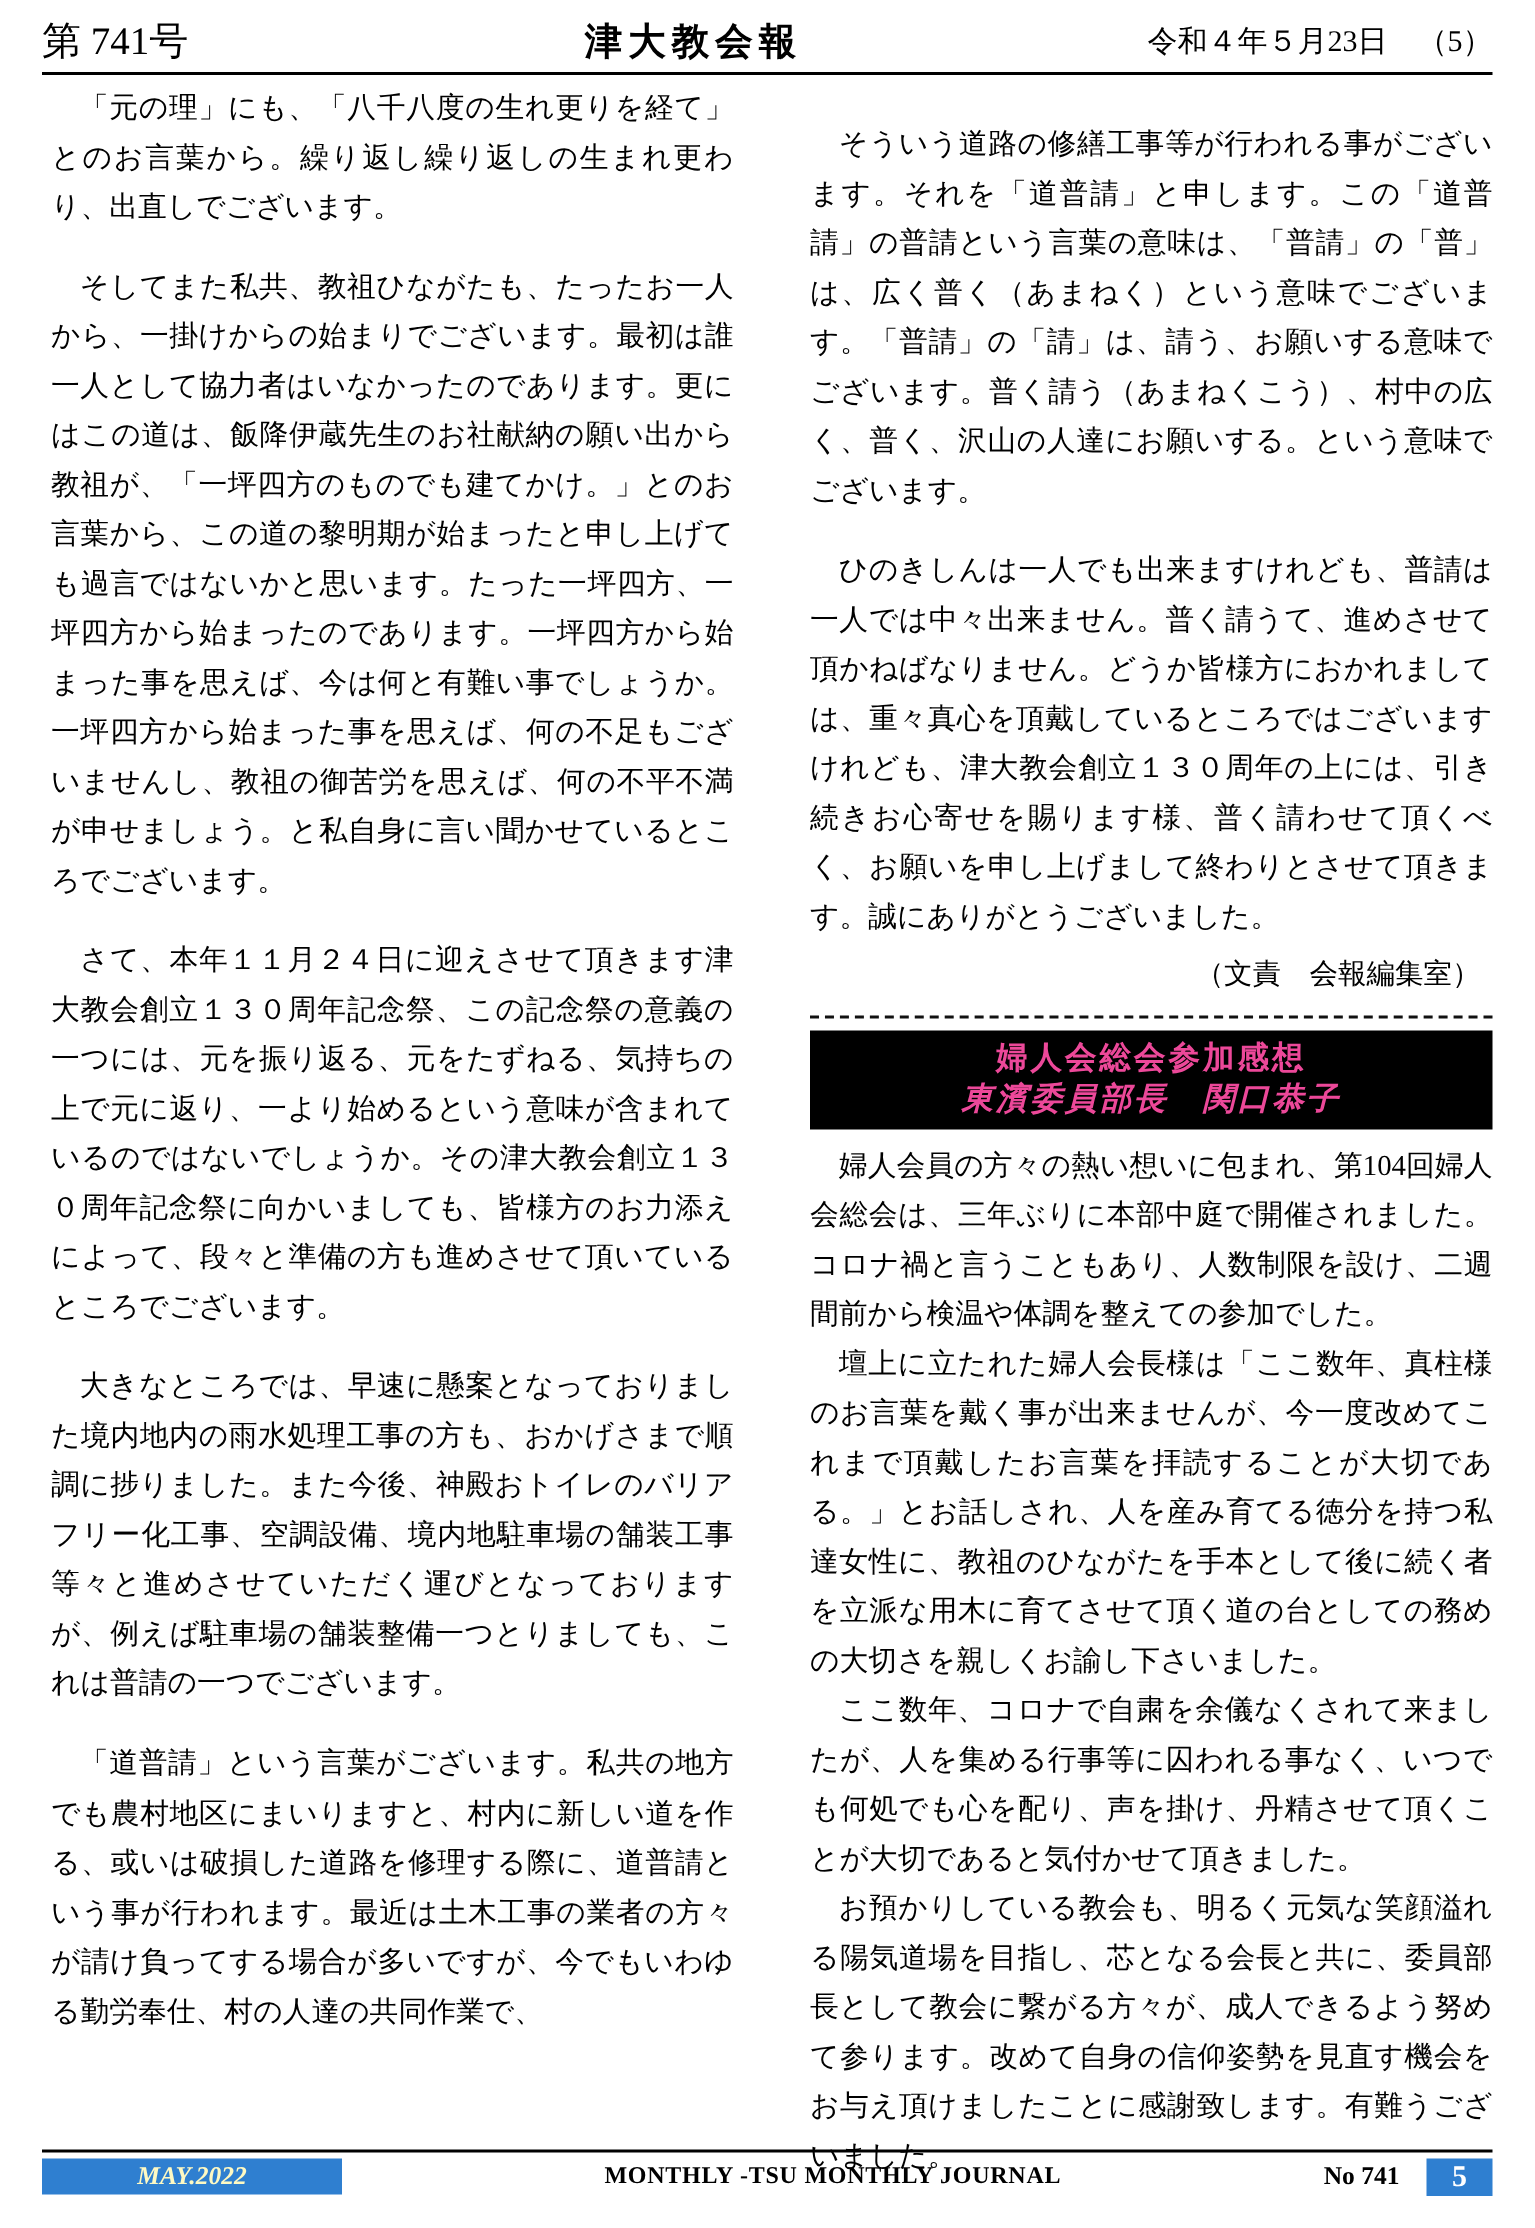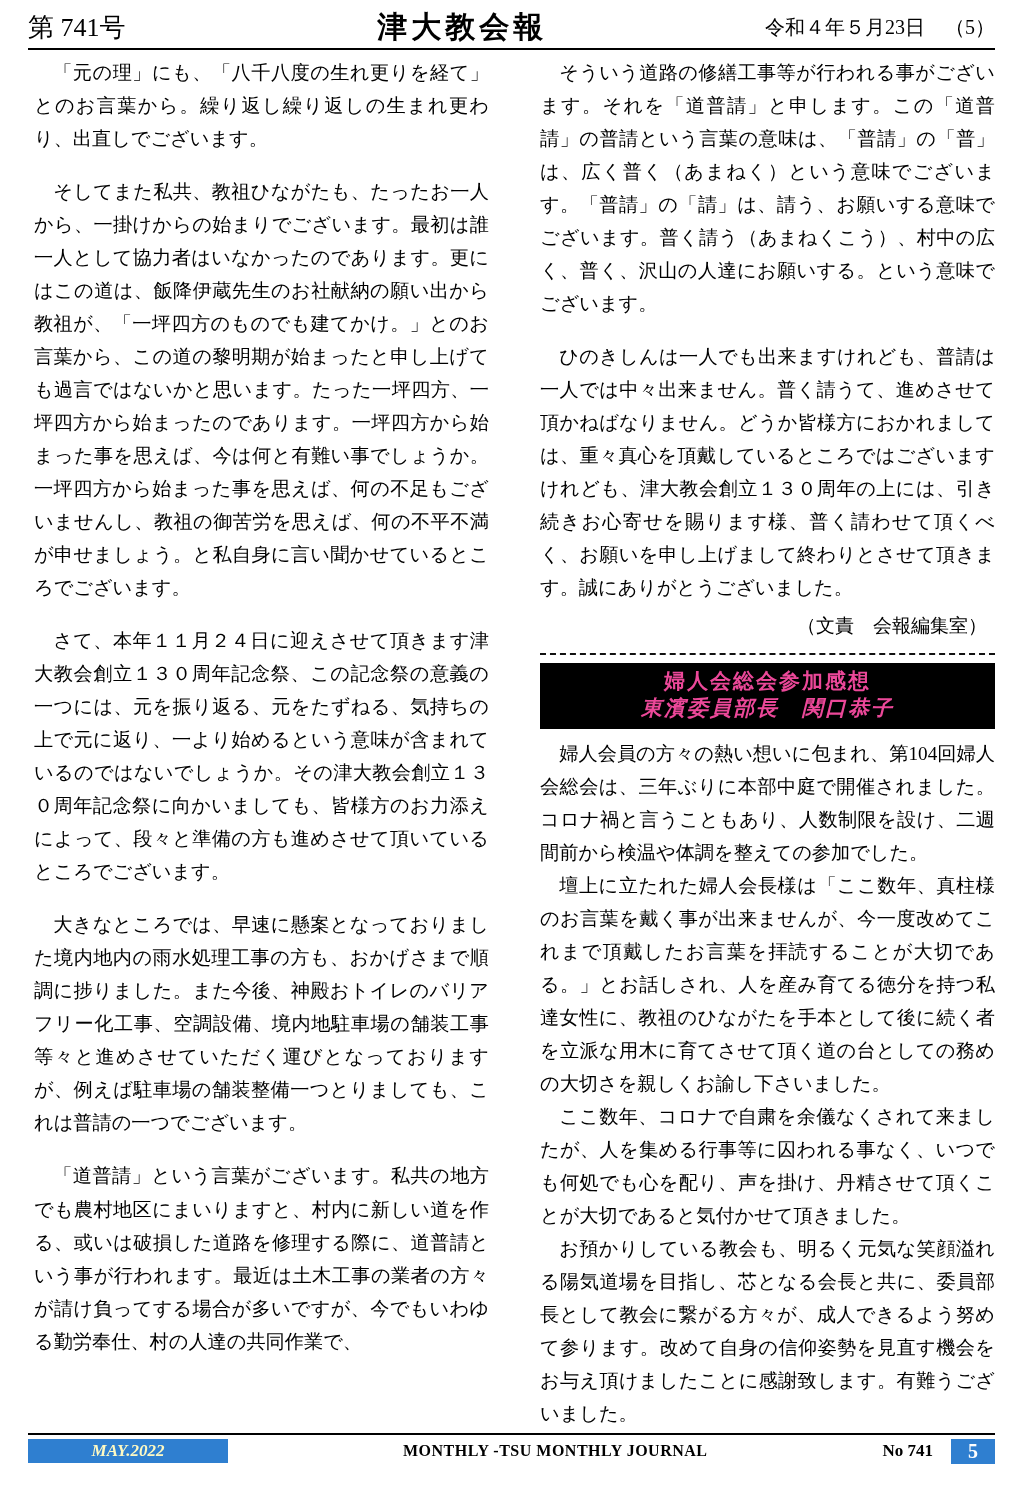--- a/index.html
+++ b/index.html
@@ -37,21 +37,21 @@
     padding-bottom: 4px;
     box-sizing: border-box;
   }
   .issue-no {
     font-size: 26px;
     font-family: "Liberation Serif", serif;
     letter-spacing: 0px;
     white-space: nowrap;
   }
   .masthead {
-    font-size: 30px;
+    font-size: 25px;
     font-weight: bold;
     letter-spacing: 4px;
     white-space: nowrap;
     margin-left: 70px;
   }
   .issue-date {
     font-size: 20px;
     white-space: nowrap;
     letter-spacing: 0px;
     margin-left: 36px;
@@ -67,21 +67,21 @@
   .col {
     position: absolute;
     top: 0;
     width: 455px;
     font-size: 19.2px;
     line-height: 1.72;
     text-align: justify;
     text-justify: inter-ideograph;
   }
   .col-left { left: 6px; }
-  .col-right { left: 512px; }
+  .col-right { left: 512px; margin-top: 24px; }
   p {
     margin: 0 0 0 0;
     text-indent: 1em;
   }
   p.gap {
     margin-top: 20px;
   }
   .signature {
     text-align: right;
     margin-top: 6px;

